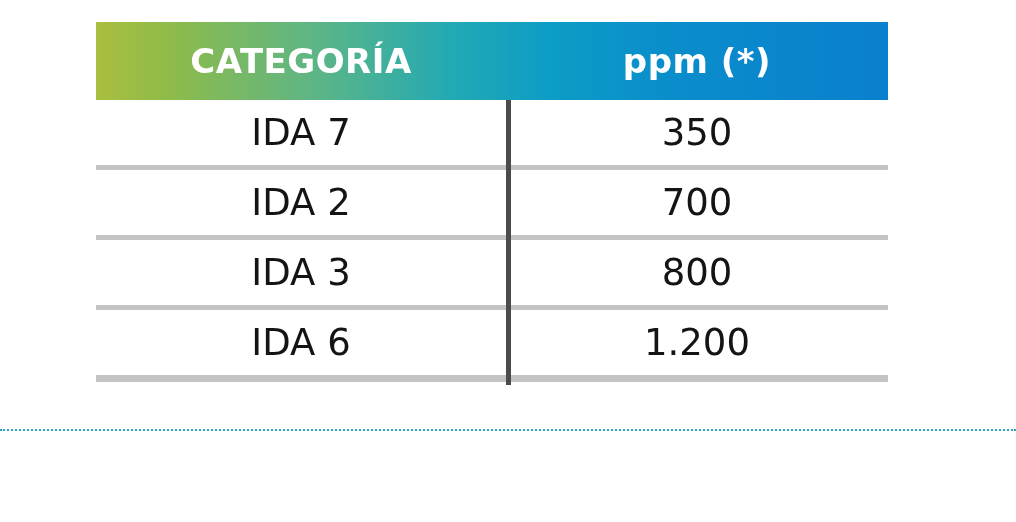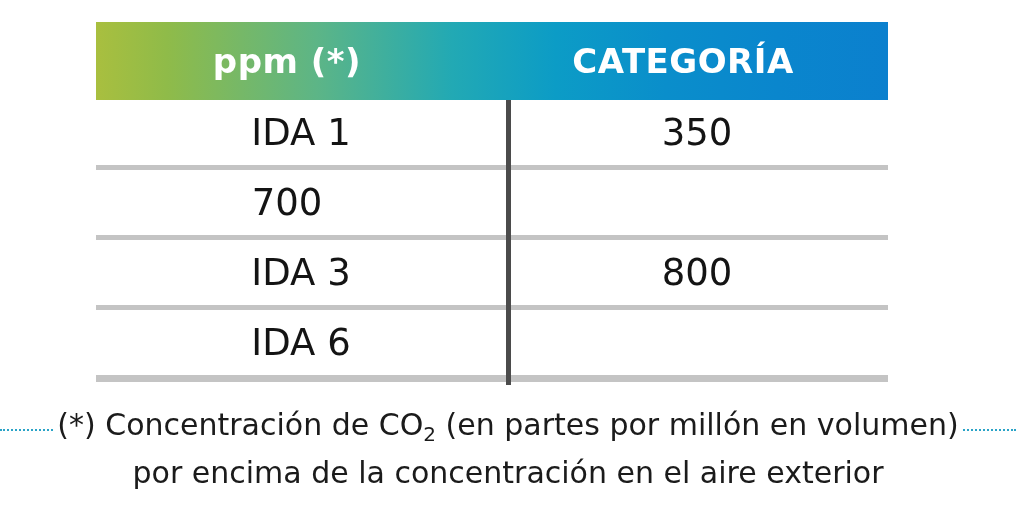--- a/index.html
+++ b/index.html
@@ -133,50 +133,48 @@
 </head>
 <body>
 
 <div class="page">
 
   <div class="dotted-rule"></div>
 
   <div class="table-wrap">
 
     <div class="head-row">
+      <div class="head-cell cat">CATEGORÍA</div>
       <div class="head-cell ppm">ppm (*)</div>
-      <div class="head-cell cat">CATEGORÍA</div>
     </div>
 
     <div class="body-rows">
       <div class="v-divider"></div>
 
       <div class="data-row">
-        <div class="cell cat">IDA 1</div>
+        <div class="cell cat">IDA 7</div>
         <div class="cell ppm">350</div>
       </div>
       <div class="sep"></div>
 
       <div class="data-row">
+        <div class="cell cat">IDA 2</div>
         <div class="cell ppm">700</div>
       </div>
       <div class="sep"></div>
 
       <div class="data-row">
         <div class="cell cat">IDA 3</div>
         <div class="cell ppm">800</div>
       </div>
       <div class="sep"></div>
 
       <div class="data-row">
         <div class="cell cat">IDA 6</div>
+        <div class="cell ppm">1.200</div>
       </div>
       <div class="sep last"></div>
     </div>
 
   </div>
 
-  <div class="footnote">
-    <span class="line1"><span>(*) Concentración de CO</span><span class="sub">2</span><span> (en partes por millón en volumen)</span></span>
-    <span class="line2">por encima de la concentración en el aire exterior</span>
-  </div>
 
 </div>
 
 </body></html>

